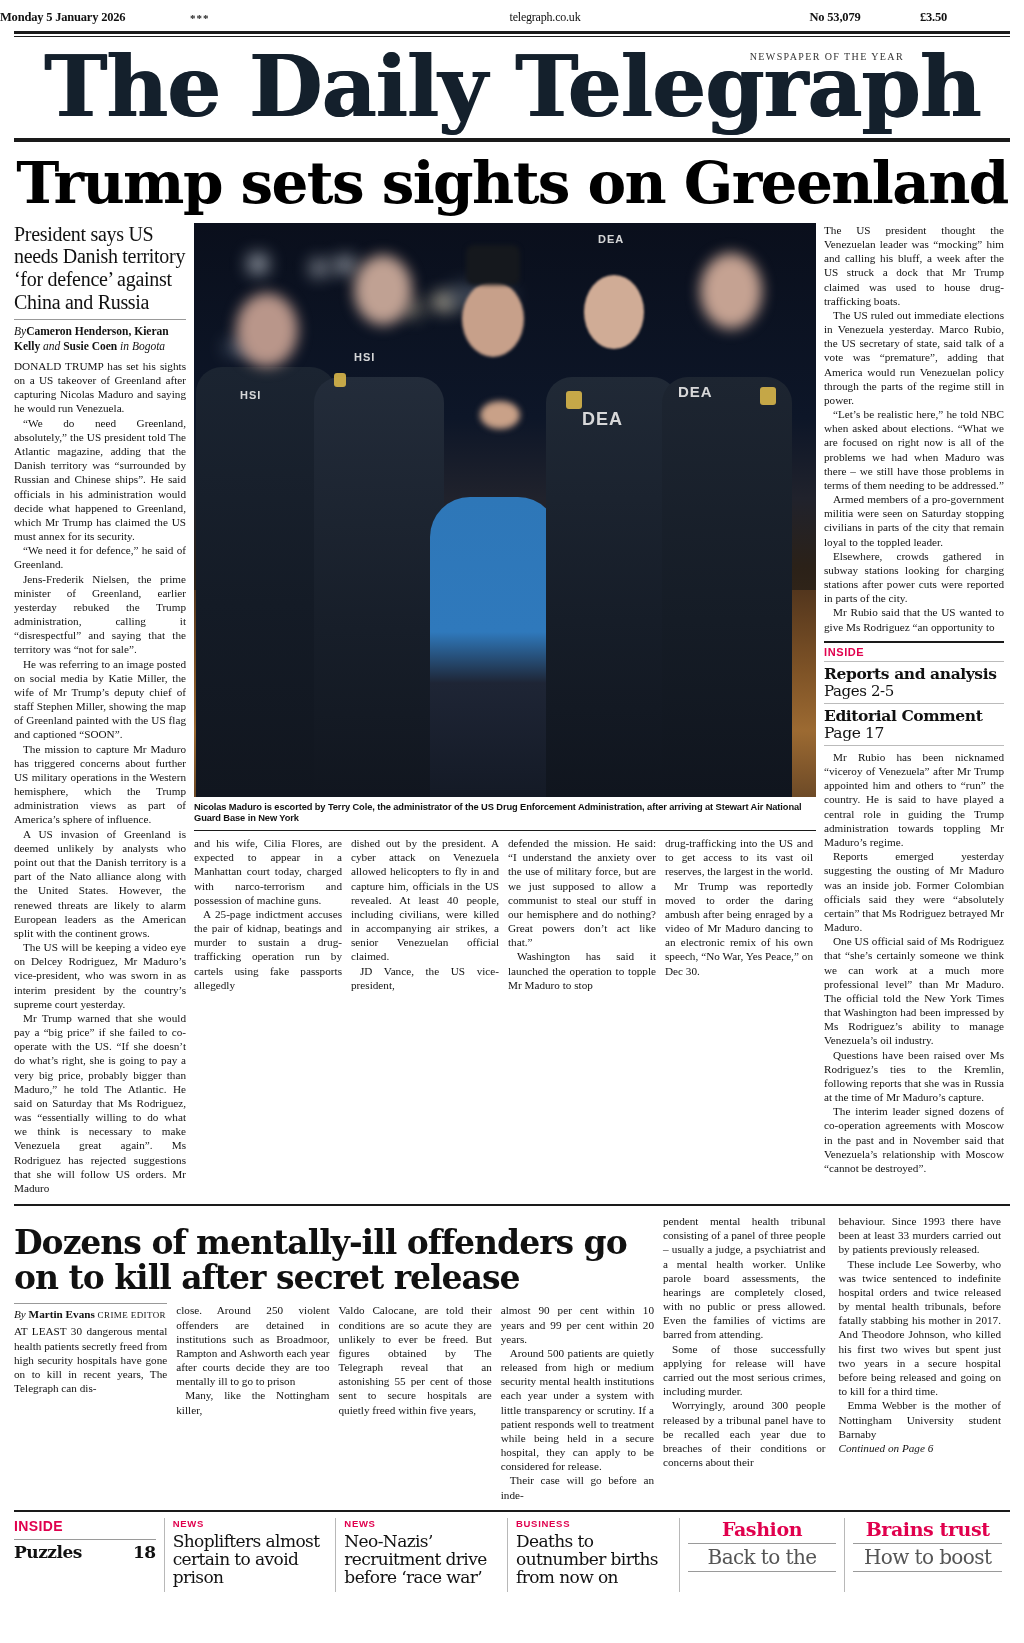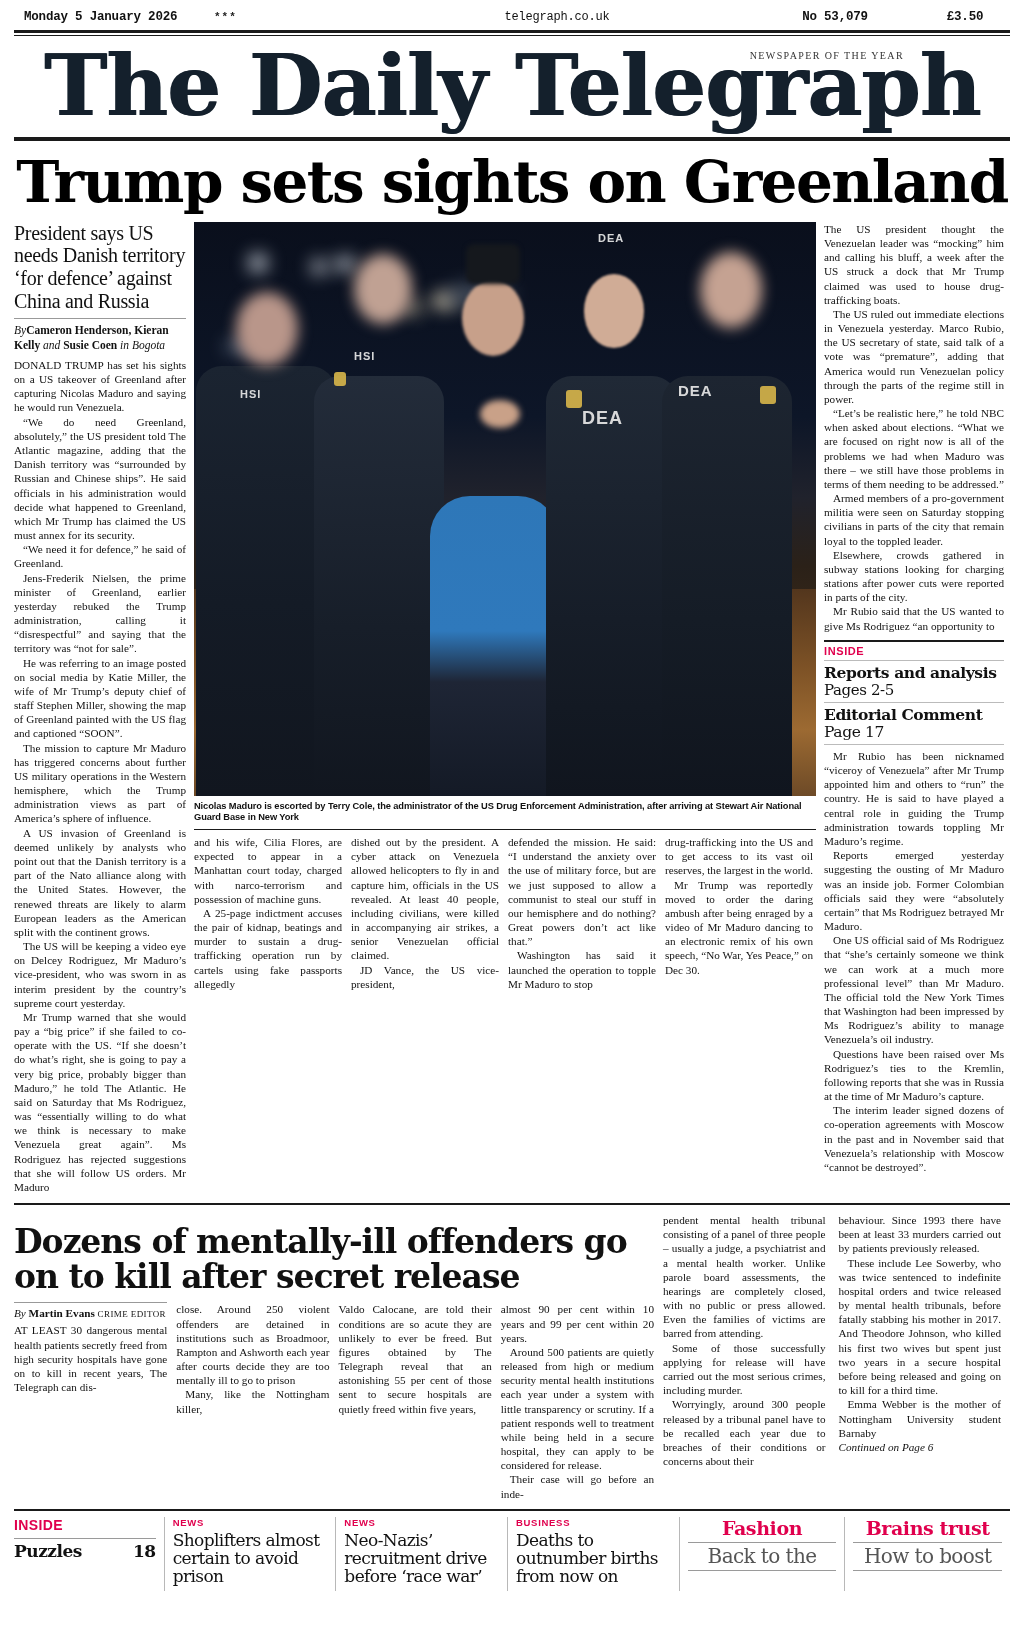--- a/index.html
+++ b/index.html
@@ -10,31 +10,31 @@
     background:#ffffff;
     font-family:"Liberation Serif", serif;
     color:#111;
     overflow:hidden;
   }
   .page { width:1024px; height:1643px; position:relative; }
 
   
   .dateline {
     display:flex; align-items:center;
-    padding:10px 14px 4px 24px;
-    font-family:Liberation Mono, monospace;
+    padding:10px 14px 4px 0;
+    font-family:Liberation Serif, serif;
     font-weight:bold;
     font-size:12.5px;
     letter-spacing:-0.2px;
   }
   .dateline .dl-date { width:190px; }
   .dateline .dl-stars { width:150px; color:#222; font-size:11px; letter-spacing:1px;}
   .dateline .dl-web { flex:1; text-align:center; font-weight:normal; font-size:12px;}
   .dateline .dl-no { width:170px; text-align:center; }
-  .dateline .dl-price { width:90px; text-align:center; }
+  .dateline .dl-price { width:90px; text-align:left; }
 
   .rule-thick { height:3px; background:#1a1a1a; margin:2px 14px 0 14px; }
   .rule-thin  { height:1px; background:#1a1a1a; margin:2px 14px 0 14px; }
 
   
   .masthead {
     position:relative;
     text-align:center;
     padding:6px 0 2px 0;
   }

